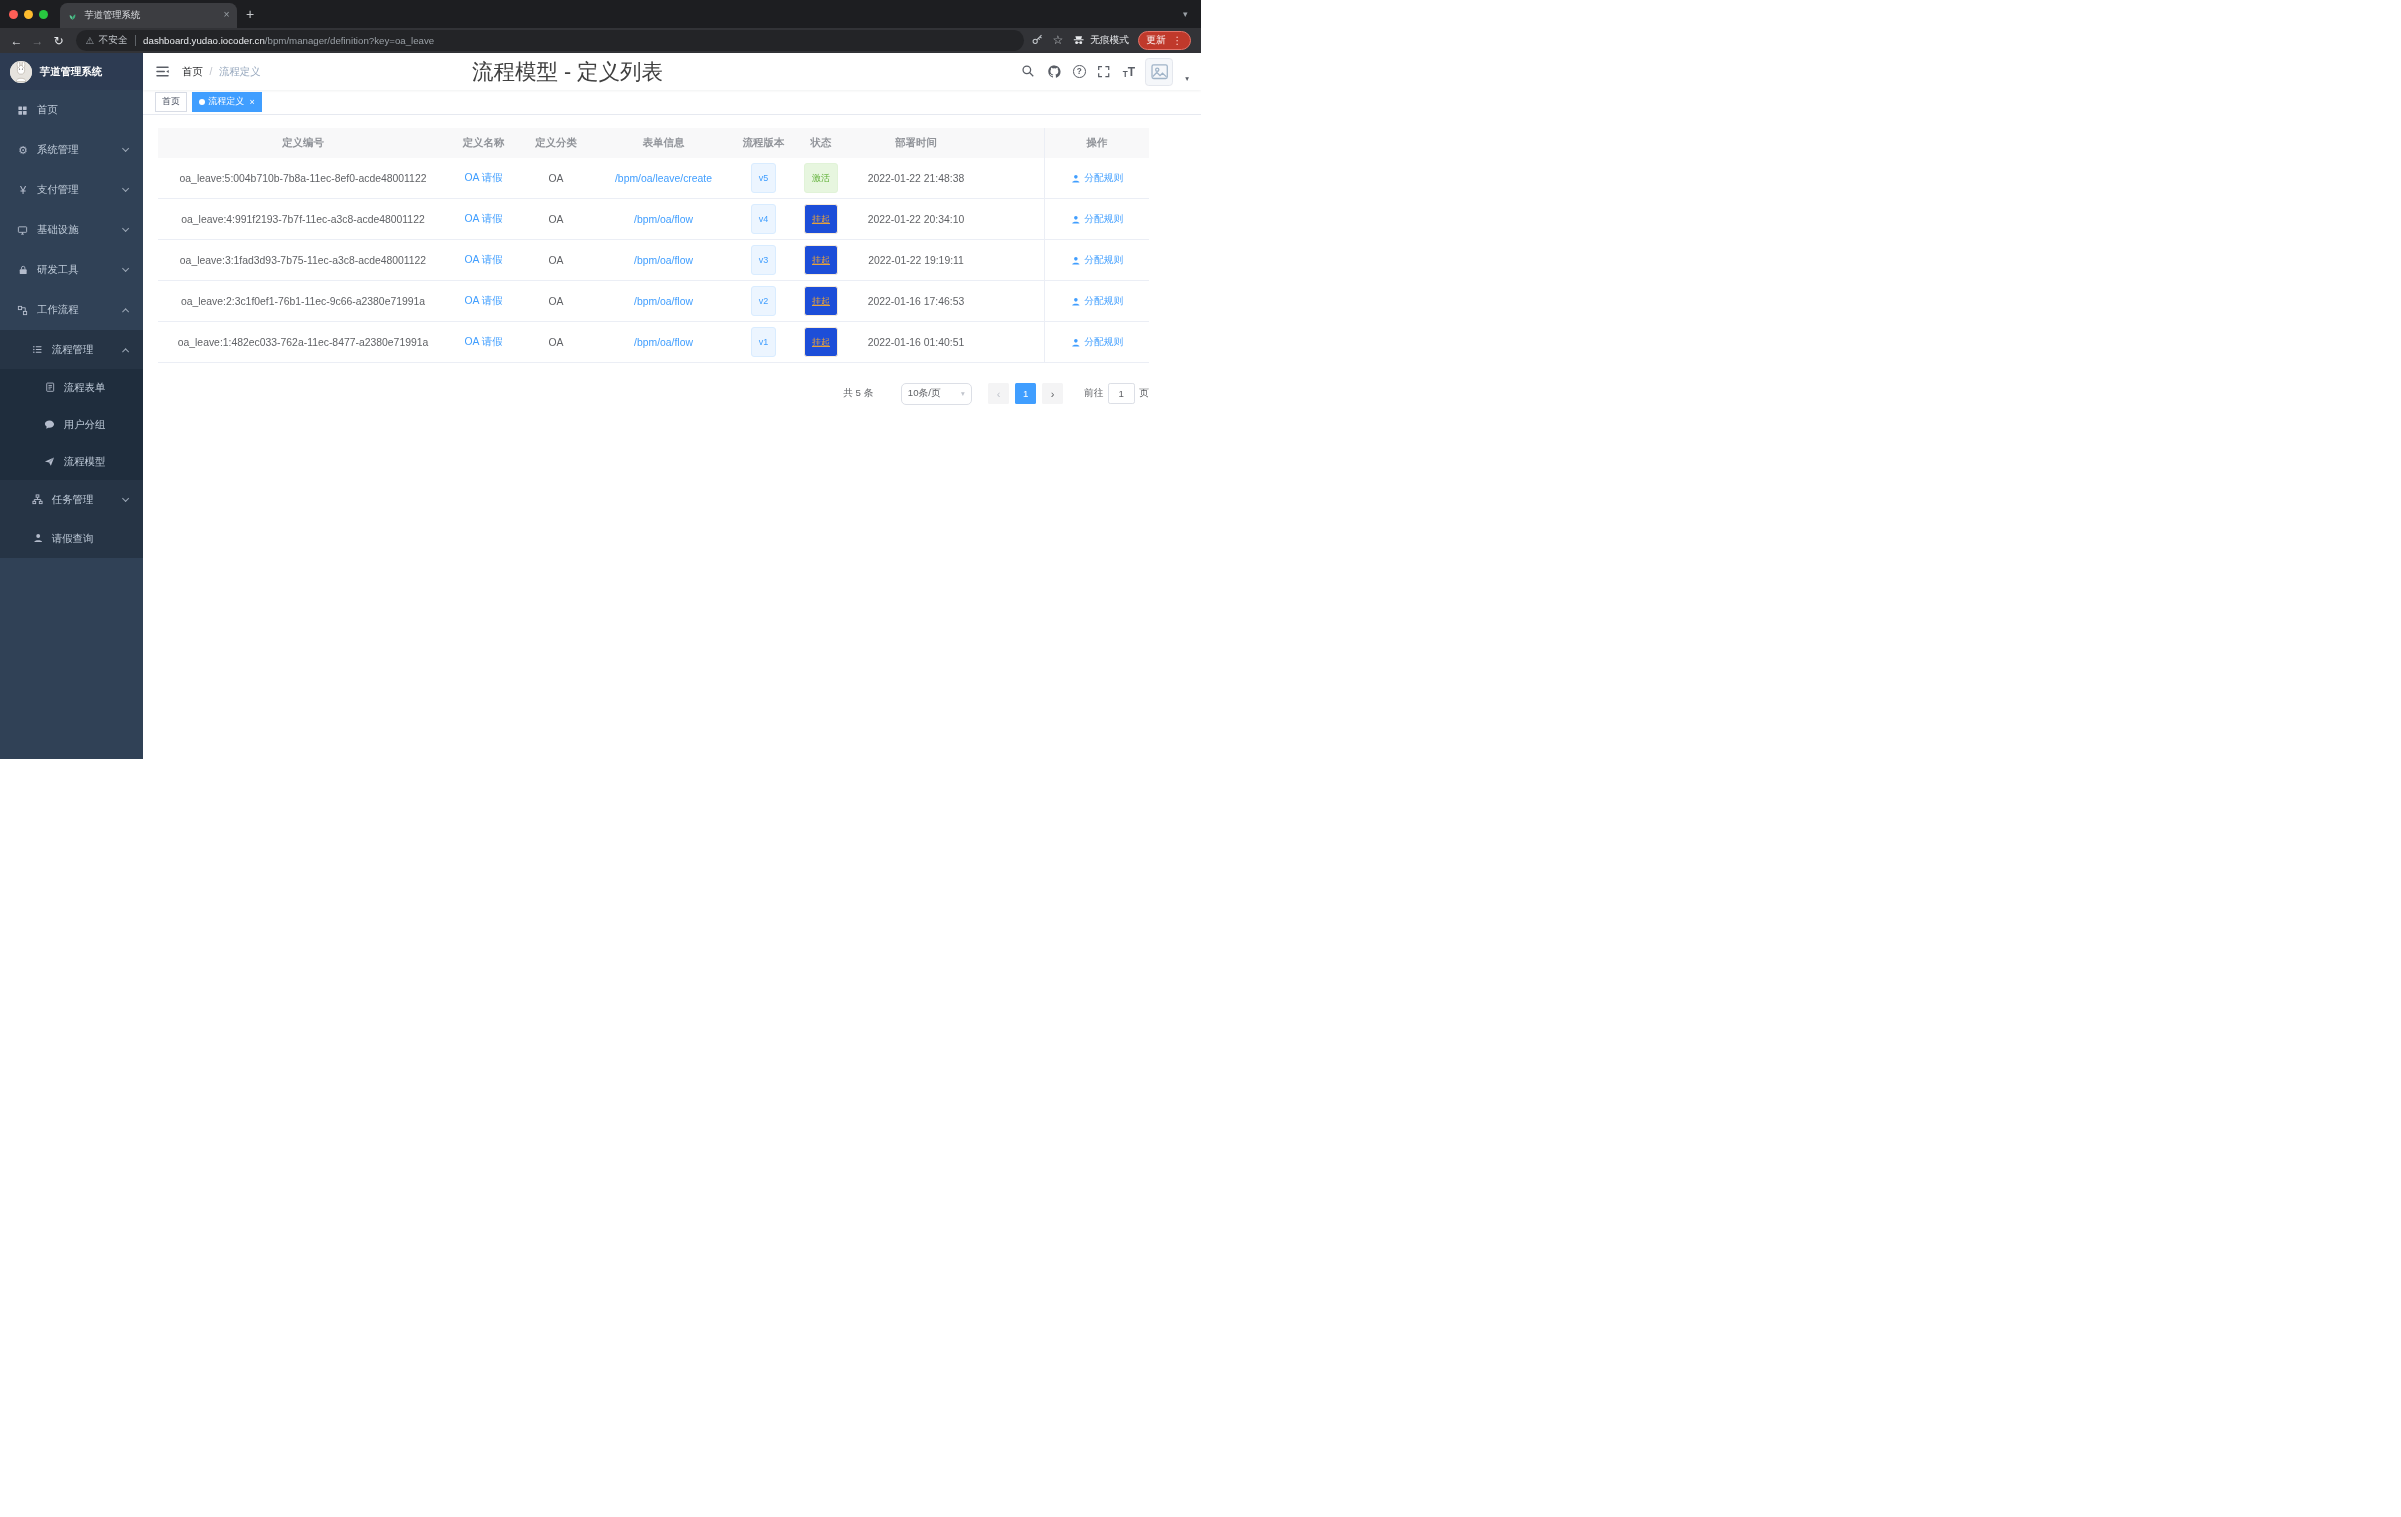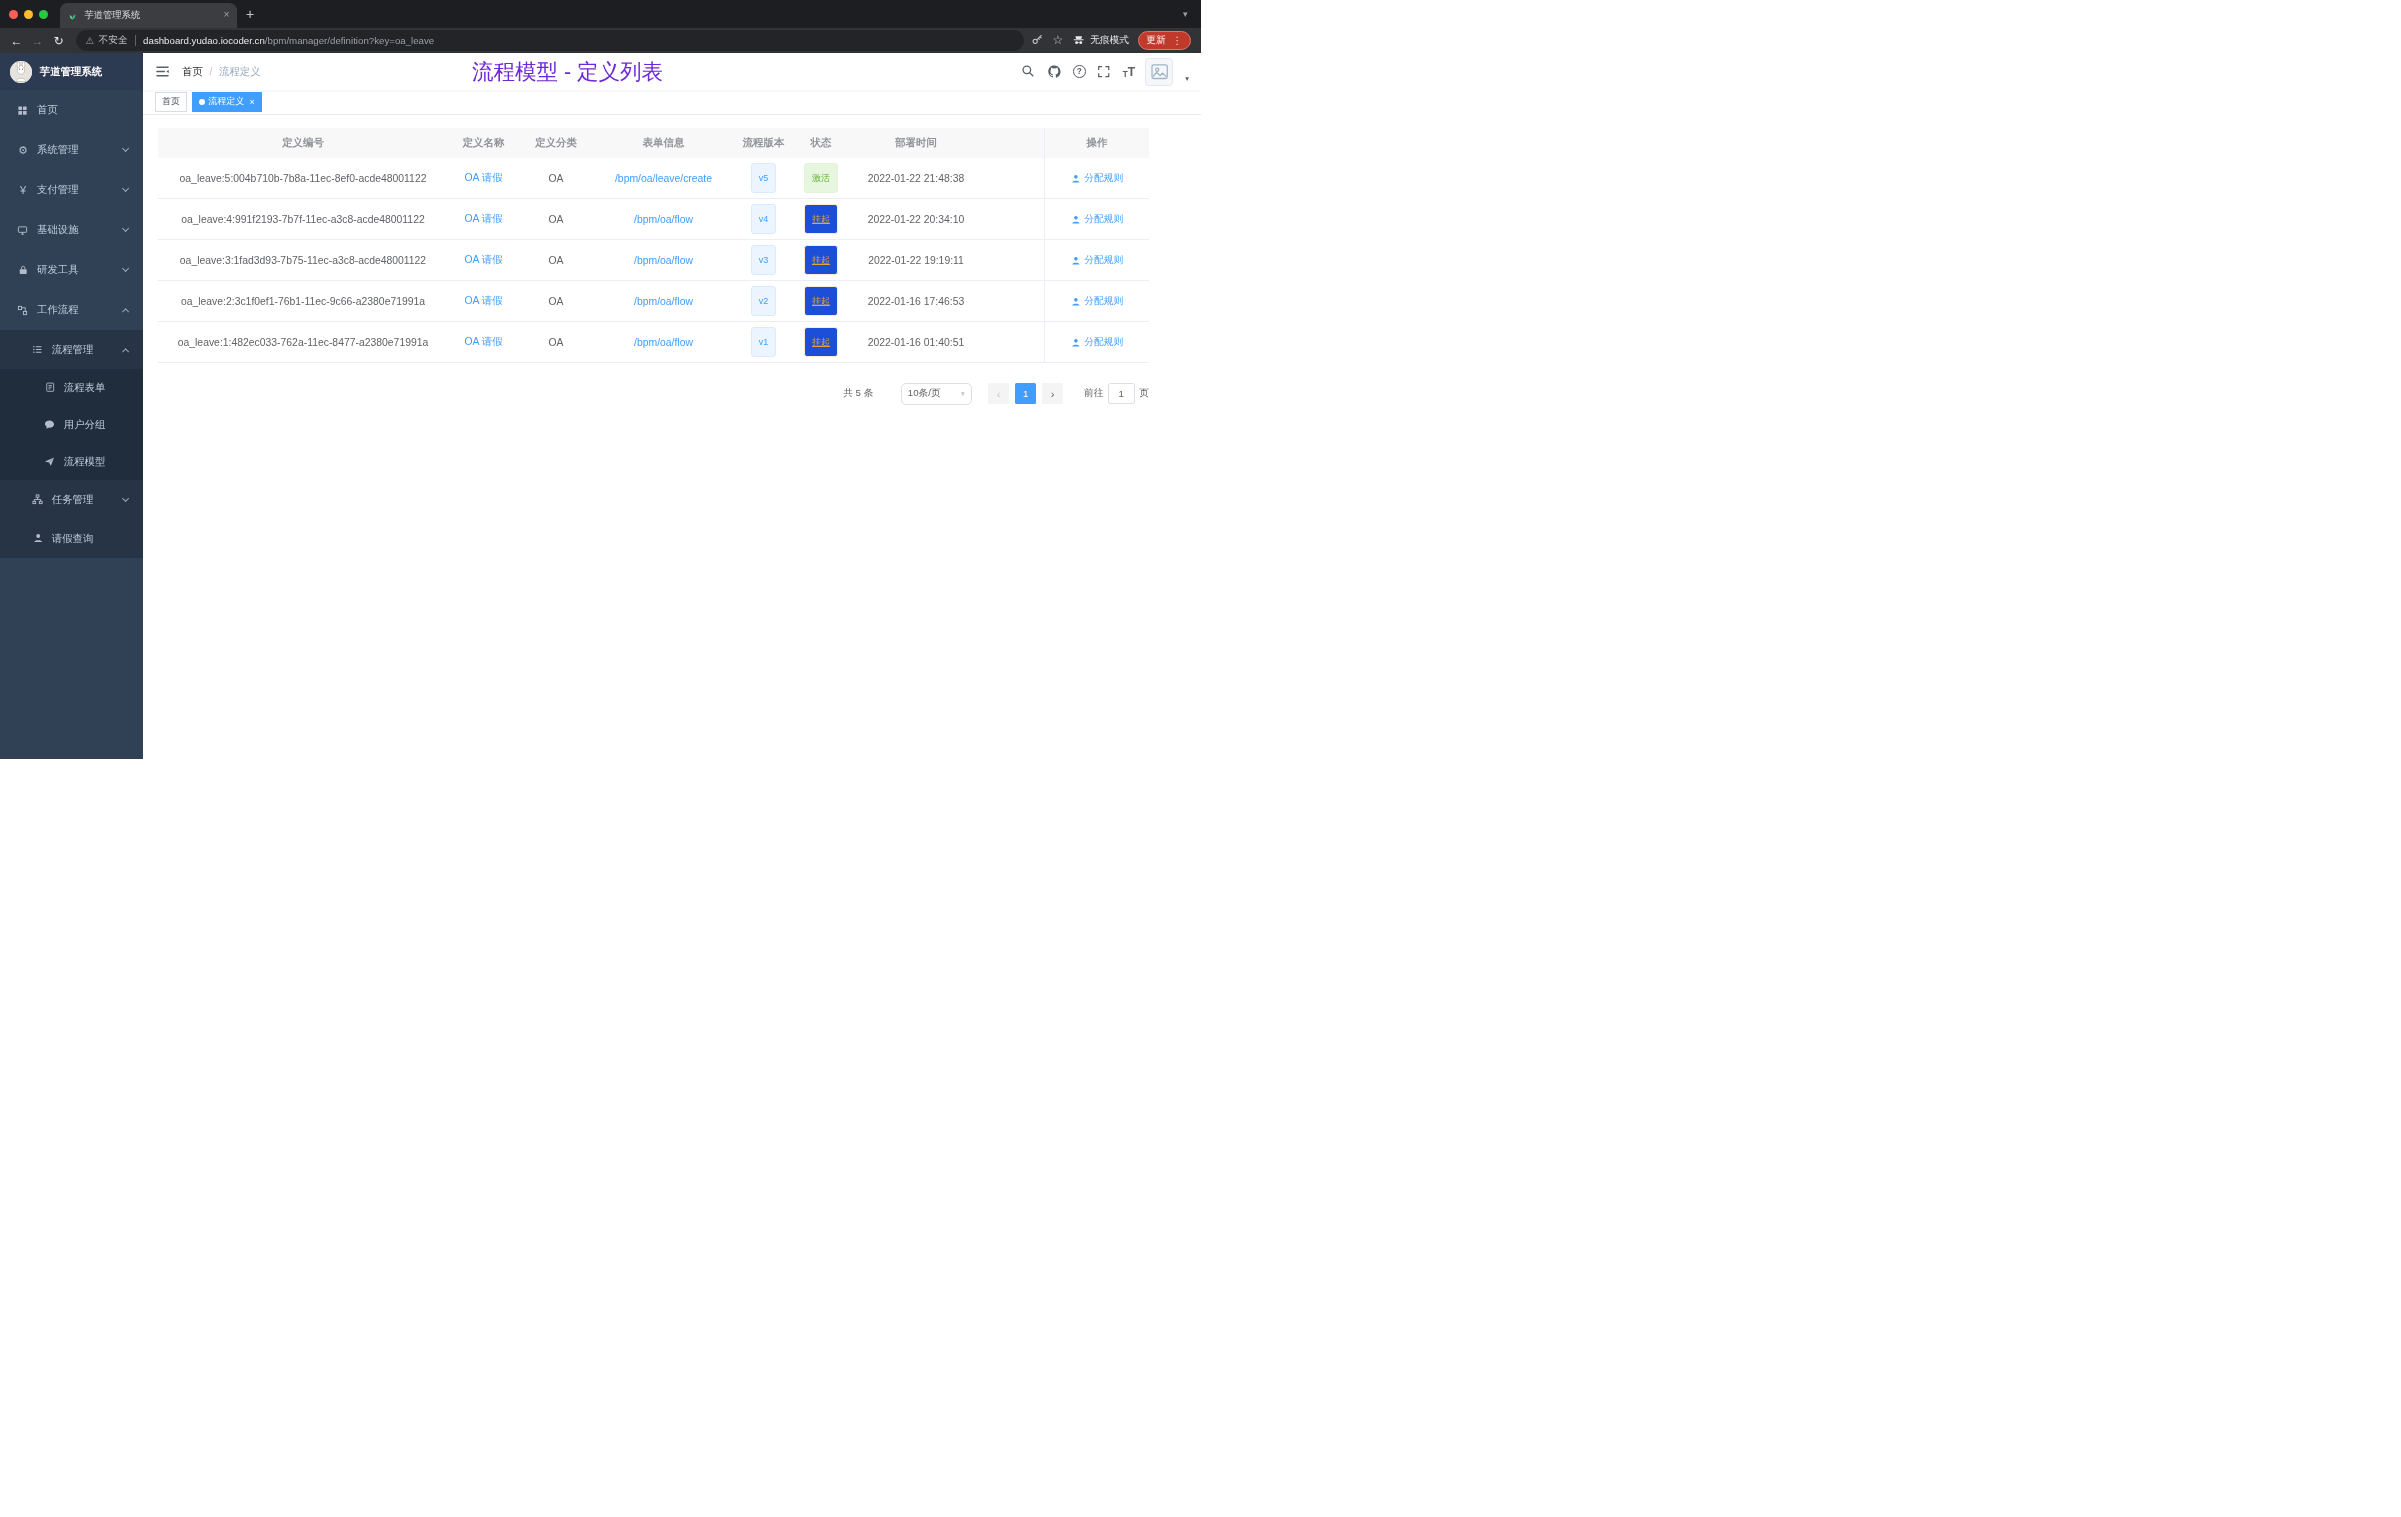--- a/index.html
+++ b/index.html
@@ -64,21 +64,21 @@
 
   
   .navbar { height:37px; display:flex; align-items:center; padding:0 12px; position:relative;
             box-shadow:0 0.7px 3px rgba(0,21,41,.08); background:#fff; z-index:2; }
   .hamburger { color:#5a5e66; margin-right:12px; display:flex; }
   .breadcrumb { display:flex; align-items:center; font-size:10.4px; }
   .bc-home { color:#303133; font-weight:500; }
   .bc-sep { color:#c0c4cc; margin:0 6.7px; }
   .bc-current { color:#97a8be; }
   .annotation { position:absolute; left:329px; top:6.7px; font-size:21.5px; line-height:25px;
-                color:#6d28d9; font-weight:500; white-space:nowrap; }
+                color:#404040; font-weight:500; white-space:nowrap; }
   .nav-right { margin-left:auto; display:flex; align-items:center; gap:10.4px; color:#5a5e66; }
   .nr-icon { width:16.3px; height:16.3px; display:flex; align-items:center; justify-content:center; }
   .help-circle { width:12.6px; height:12.6px; border:1.1px solid #5a5e66; border-radius:50%;
                  display:flex; align-items:center; justify-content:center; font-size:8.2px; font-weight:bold; }
   .size-icon { font-weight:bold; display:flex; align-items:flex-end; }
   .size-icon .small { font-size:8.2px; } .size-icon .large { font-size:12px; }
   .avatar-box { width:28px; height:28px; border-radius:3.7px; background:#f5f7fa; border:0.7px solid #e4e7ed;
                 display:flex; align-items:center; justify-content:center; }
   .avatar-caret { font-size:7.4px; color:#5a5e66; margin-left:1.5px; align-self:flex-end; padding-bottom:3px; }
 

